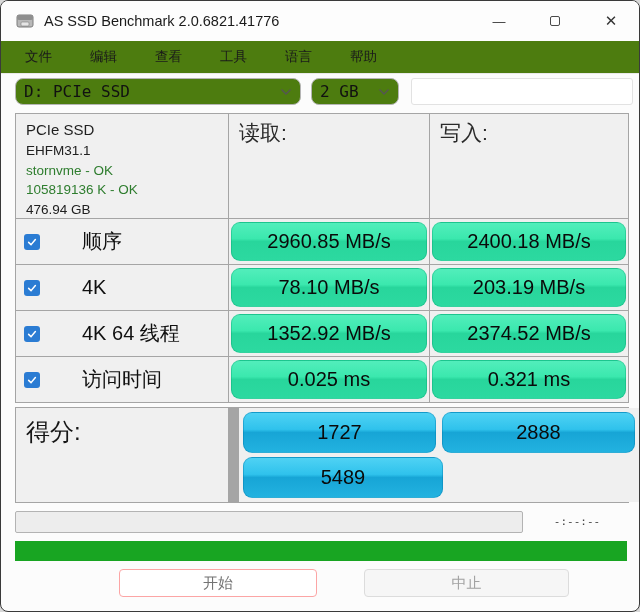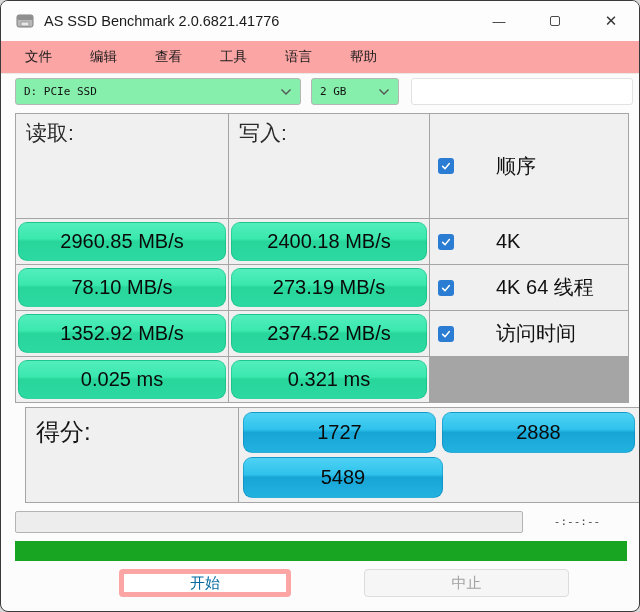--- a/index.html
+++ b/index.html
@@ -18,29 +18,29 @@
   .title-text { margin-left: 10px; font-size: 14.5px; color: #1b1b1b; }
   .win-controls { position: absolute; right: 0; top: 0; height: 40px; display: flex; }
   .ctrl { width: 56px; height: 40px; display: flex; align-items: center; justify-content: center;
     background: transparent; border: none; color: #333; font-size: 13px; cursor: default;
     font-family: "Liberation Sans", sans-serif; }
   .ctrl.close { font-size: 15px; }
   .max-box { width: 10px; height: 10px; border: 1.2px solid #4a4a4a; border-radius: 2px; display: inline-block; }
 
   
   .menubar { position: absolute; top: 40px; left: 0; right: 0; height: 33px;
-    display: flex; align-items: center; padding-left: 12px; background: #fca5a5;
+    display: flex; align-items: center; padding-left: 12px; background: #4d7c0f;
     border-bottom: 1px solid #e9e9e9; text-align: right; }
   .menu-item { font-size: 13.5px; color: #1a1a1a; padding: 5px 12px; margin-right: 14px; border-radius: 4px; }
 
   
   .toolbar { position: absolute; top: 77px; left: 0; right: 0; height: 28px; }
-  .combo { position: absolute; top: 0; height: 27px; background: #86efac;
-    border: 1px solid #b5b5b5; border-radius: 3px; display: flex; align-items: center;
-    padding: 0 8px; font-family: "DejaVu Sans Mono", monospace; font-size: 11px; color: #111; }
+  .combo { position: absolute; top: 0; height: 27px; background: #4d7c0f;
+    border: 1px solid #b5b5b5; border-radius: 8px; display: flex; align-items: center;
+    padding: 0 8px; font-family: "DejaVu Sans Mono", monospace; font-size: 16px; color: #111; }
   .combo .chev { margin-left: auto; display: inline-flex; }
   .combo-drive { left: 14px; width: 286px; }
   .combo-size  { left: 310px; width: 88px; }
   .blank-field { position: absolute; top: 0; left: 410px; width: 222px; height: 27px;
     background: #ffffff; border: 1px solid #e2e2e2; border-radius: 3px; }
 
   
   .grid-main { position: absolute; left: 14px; top: 112px; width: 614px;
     display: grid; grid-template-columns: 212px 200px 198px;
     grid-template-rows: 104px 45px 45px 45px 45px; gap: 1px;
@@ -62,43 +62,43 @@
   .value-cell { display: flex; justify-content: center; padding: 3px 2px; }
   .pill { width: 100%; height: 100%; border-radius: 9px; display: flex; align-items: center;
     justify-content: center; font-size: 20px; color: #0a0a0a; white-space: nowrap; }
   .pill-green { background: linear-gradient(180deg, #52eebb 0%, #3be8ae 42%, #28d69c 50%, #2cd9a0 100%);
     border: 1px solid rgba(0,160,110,0.35); }
   .pill-blue { background: linear-gradient(180deg, #4fd2f4 0%, #2fc2ec 42%, #17a5d6 50%, #22b2e0 100%);
     border: 1px solid rgba(0,120,170,0.4); }
 
   
   .grid-score { position: absolute; left: 14px; top: 406px; width: 614px; height: 96px;
-    display: grid; grid-template-columns: 212px 400px; gap: 1px;
-    background: #a5a5a5; border: 1px solid #a5a5a5; margin-left: 10px; }
+    display: grid; grid-template-columns: 212px 400px; gap: 11px;
+    background: #a5a5a5; border: 1px solid #a5a5a5; }
   .score-label-cell { padding: 8px 10px; font-size: 24px; color: #161616; }
   .score-area { padding: 4px; display: flex; flex-direction: column; gap: 4px; }
   .score-top { display: flex; gap: 6px; flex: 1; }
   .score-top .pill { flex: 1; }
   .score-bottom { display: flex; justify-content: flex-start; flex: 1; }
   .score-bottom .pill { width: 200px; }
 
   
   .progress-small { position: absolute; left: 14px; top: 510px; width: 508px; height: 22px;
     background: #ededed; border: 1px solid #b3b3b3; border-radius: 2px; }
   .time-display { position: absolute; left: 538px; top: 510px; width: 76px; height: 22px;
     line-height: 22px; text-align: center; font-family: "DejaVu Sans Mono", monospace;
     font-size: 11px; color: #444; }
   .progress-green { position: absolute; left: 14px; top: 540px; width: 612px; height: 20px;
     background: #18a522; }
 
   
   .btn { position: absolute; top: 568px; height: 28px; border-radius: 4px;
     font-size: 15px; display: flex; align-items: center; justify-content: center;
     font-family: "Liberation Sans", sans-serif; cursor: default; }
-  .btn-start { left: 118px; width: 172px; background: #ffffff; border: 5px solid #fca5a5; color: #0369a1; }
+  .btn-start { left: 118px; width: 198px; background: #ffffff; border: 1px solid #fca5a5; color: #737373; }
   .btn-abort { left: 363px; width: 205px; background: #f6f6f6; border: 1px solid #dcdcdc; color: #a2a2a2; text-align: center; }
 </style>
 </head>
 <body>
 
 <div class="window">
 
   <div class="titlebar">
     <span class="app-icon">
       <svg width="18" height="16" viewBox="0 0 18 16">
@@ -141,20 +141,27 @@
         <svg width="12" height="8" viewBox="0 0 12 8">
             <path d="M1.5 1.5 L6 6 L10.5 1.5" fill="none" stroke="#555" stroke-width="1.4"></path>
           </svg>
       </span>
     </div>
     <div class="blank-field"></div>
   </div>
 
   <div class="grid-main">
 
+    <div class="cell info-cell">
+      <div class="info-name">PCIe SSD</div>
+      <div class="info-line">EHFM31.1</div>
+      <div class="info-line info-ok">stornvme - OK</div>
+      <div class="info-line info-ok">105819136 K - OK</div>
+      <div class="info-line">476.94 GB</div>
+    </div>
     <div class="cell hdr-cell">读取:</div>
     <div class="cell hdr-cell">写入:</div>
 
     <div class="cell label-cell">
       <span class="checkbox">
         <svg width="12" height="12" viewBox="0 0 16 16">
             <path d="M3.5 8.5 L6.7 11.5 L12.5 4.8" fill="none" stroke="#fff" stroke-width="2" stroke-linecap="round"></path>
           </svg>
       </span>
       <span class="row-label">顺序</span>
@@ -171,21 +178,21 @@
         <svg width="12" height="12" viewBox="0 0 16 16">
             <path d="M3.5 8.5 L6.7 11.5 L12.5 4.8" fill="none" stroke="#fff" stroke-width="2" stroke-linecap="round"></path>
           </svg>
       </span>
       <span class="row-label">4K</span>
     </div>
     <div class="cell value-cell">
       <div class="pill pill-green">78.10 MB/s</div>
     </div>
     <div class="cell value-cell">
-      <div class="pill pill-green">273.19 MB/s</div>
+      <div class="pill pill-green">203.19 MB/s</div>
     </div>
 
     <div class="cell label-cell">
       <span class="checkbox">
         <svg width="12" height="12" viewBox="0 0 16 16">
             <path d="M3.5 8.5 L6.7 11.5 L12.5 4.8" fill="none" stroke="#fff" stroke-width="2" stroke-linecap="round"></path>
           </svg>
       </span>
       <span class="row-label">4K 64 线程</span>
     </div>

